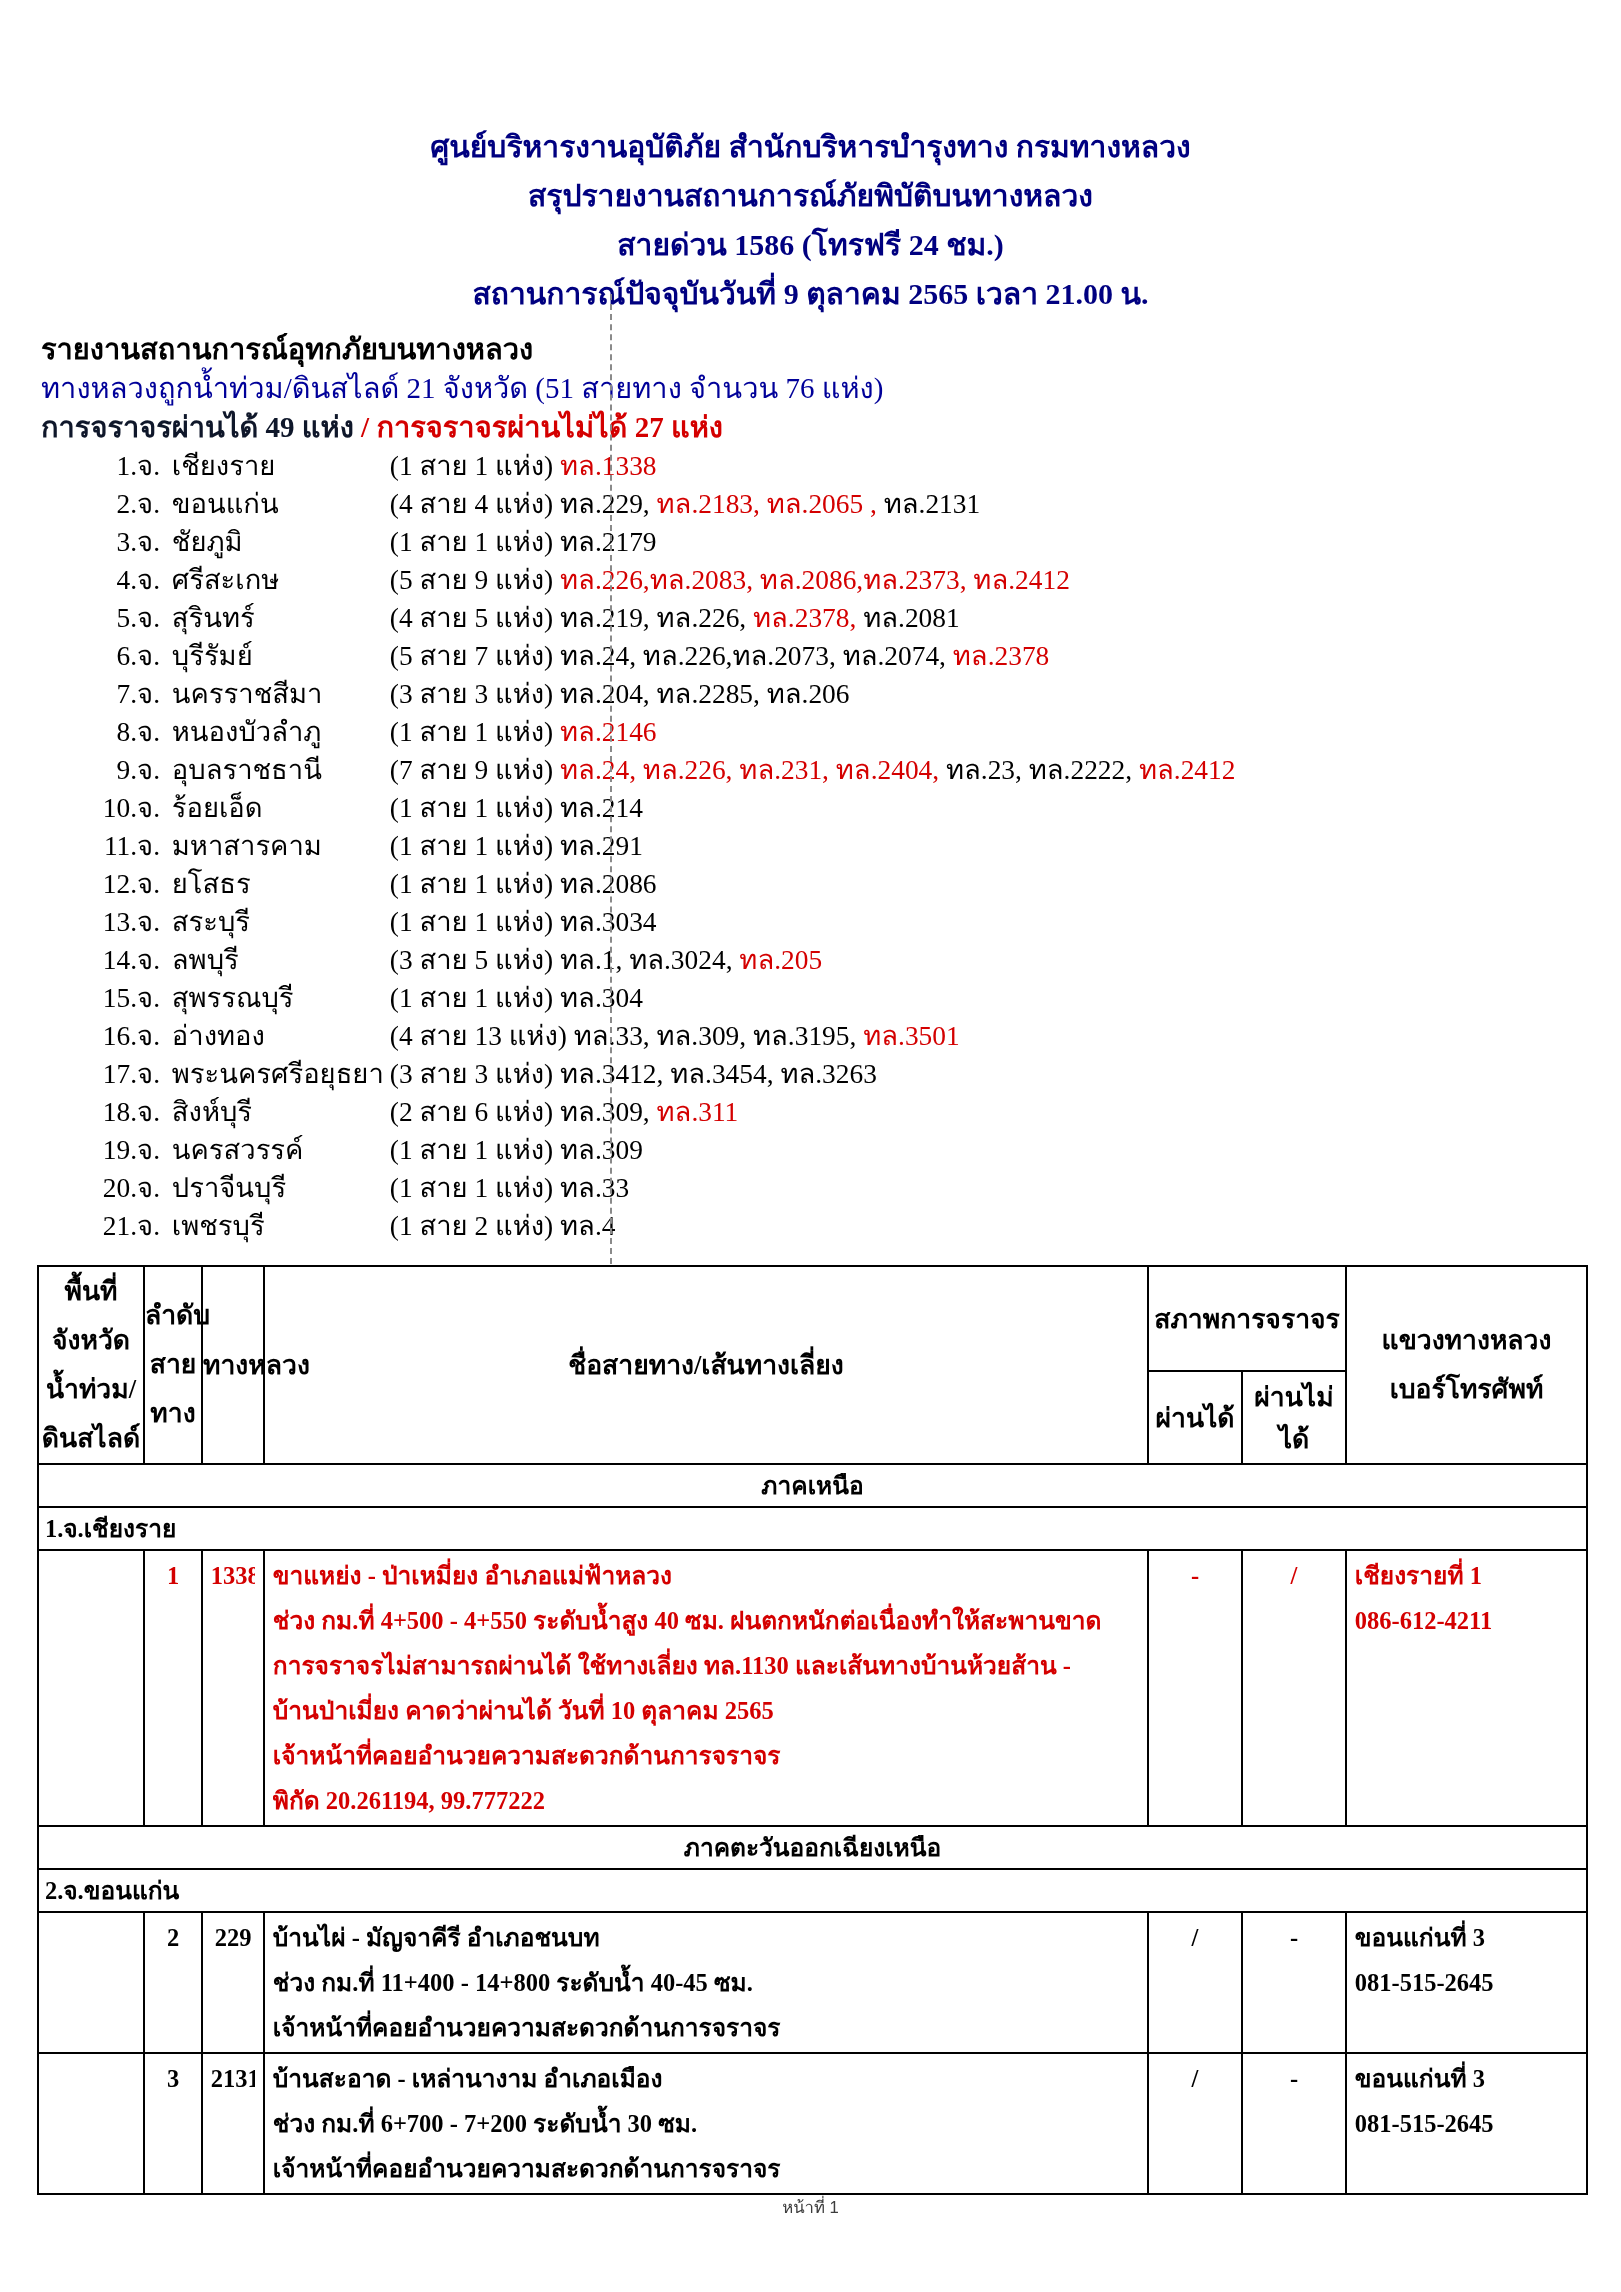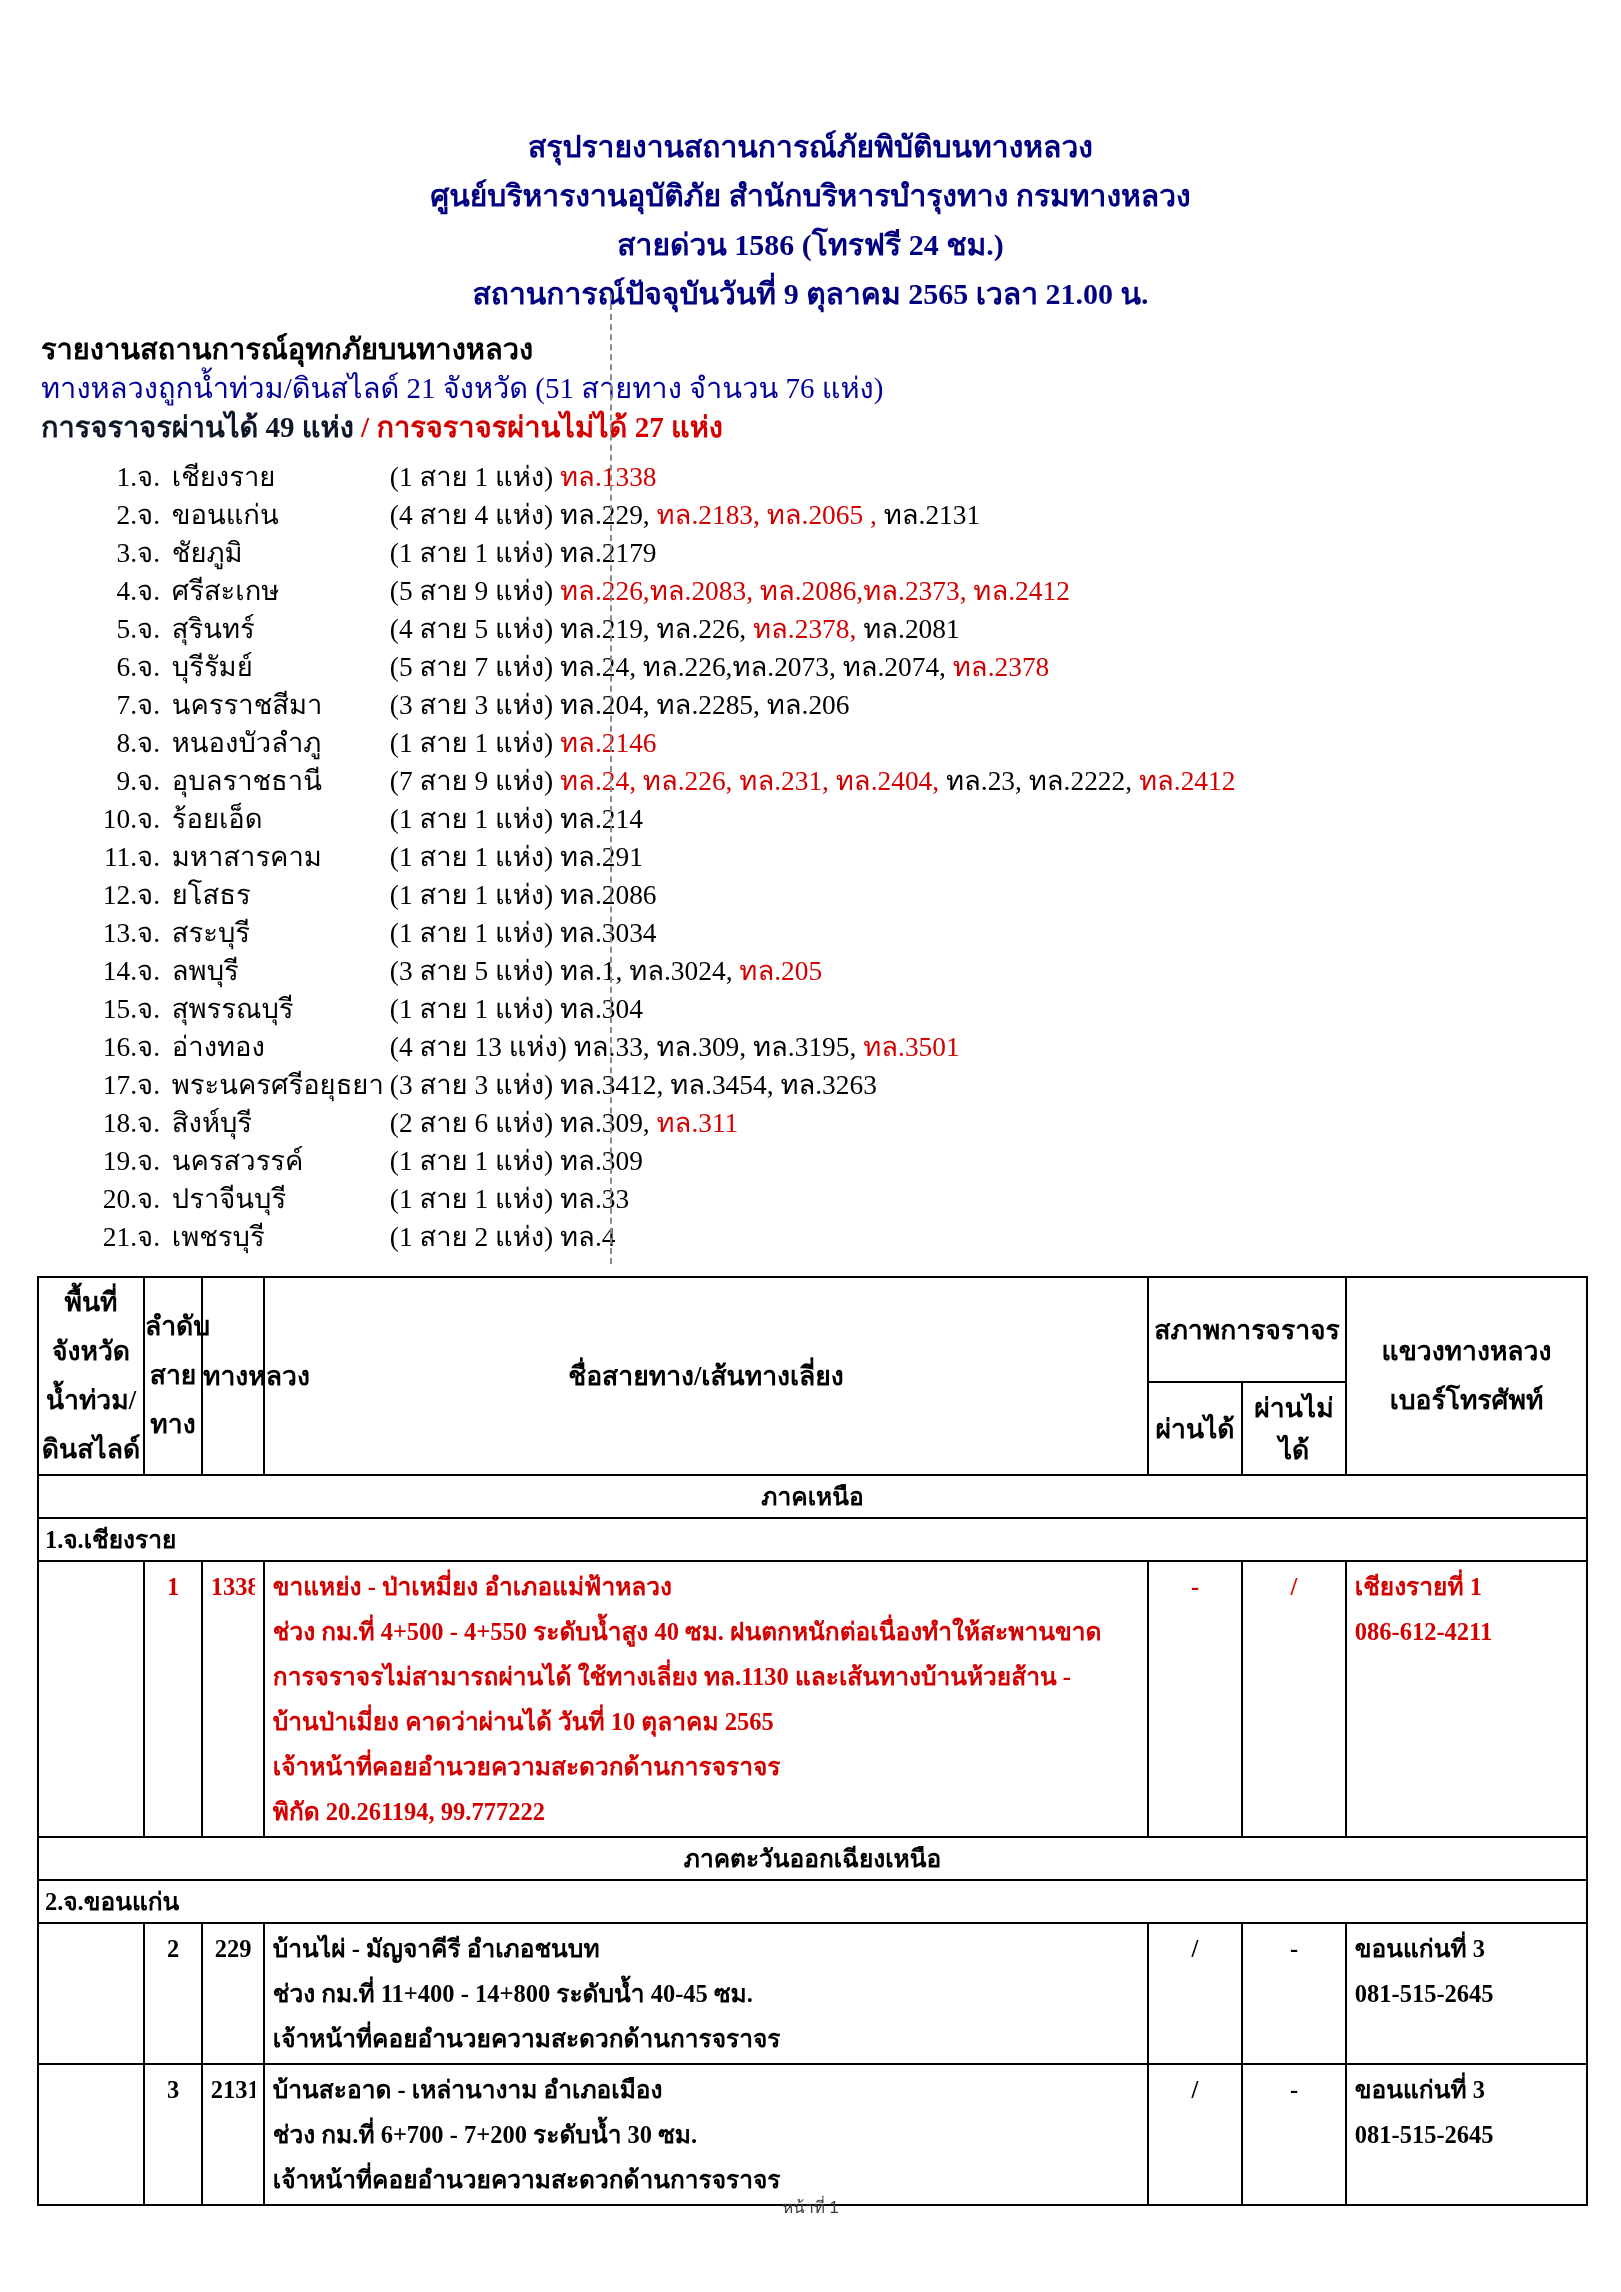--- a/index.html
+++ b/index.html
@@ -8,21 +8,21 @@
     font-family:"Liberation Serif","DejaVu Serif",serif;color:#000;
   }
   .titles{padding-top:122px;text-align:center;}
   .title-line{font-size:30px;line-height:49px;font-weight:bold;color:#000080;}
   .intro{margin:11.8px 0 0 41px;}
   .report-heading{font-size:29px;font-weight:bold;color:#000;line-height:39px;}
   .summary-line{font-size:29px;font-weight:normal;color:#000099;line-height:39px;}
   .traffic-line{font-size:29px;font-weight:bold;line-height:39px;}
   .blue-text{color:#0f172a;text-align:right;}
   .red{color:#d40000;}
-  .plist{margin:11px 0 0 76px;}
+  .plist{margin:0 0 0 76px;}
   .plist-row{display:flex;line-height:38px;font-size:27.4px;}
   .plist-num{width:84px;text-align:right;flex:none;}
   .plist-name{width:218px;padding-left:11.8px;flex:none;}
   .plist-detail{flex:1;}
   .pagebreak-dash{position:absolute;left:610px;top:294px;height:970px;width:0;
     border-left:2px dashed #8a8a8a;}
   table.flood{border-collapse:collapse;table-layout:fixed;width:1549px;margin:20px 0 0 37px;}
   table.flood th,table.flood td{border:2.9px solid #000;}
   thead th{font-size:26.5px;font-weight:bold;text-align:center;vertical-align:middle;padding:0;}
   thead tr.main-head{height:98px;}
@@ -34,22 +34,22 @@
   tr.data-row td .line{line-height:45px;white-space:nowrap;overflow:hidden;}
   tr.data-row td.cell-center{text-align:center;}
   tr.row-red td{color:#d40000;}
   .footer{position:absolute;left:0;right:0;top:2194px;text-align:center;
     font-family:"Liberation Sans","DejaVu Sans",sans-serif;font-size:16.7px;color:#3c3c3c;}
 </style>
 </head>
 <body>
 
 <div class="titles">
+  <div class="title-line">ศูนย์บริหารงานอุบัติภัย สำนักบริหารบำรุงทาง กรมทางหลวง</div>
   <div class="title-line">สรุปรายงานสถานการณ์ภัยพิบัติบนทางหลวง</div>
-  <div class="title-line">ศูนย์บริหารงานอุบัติภัย สำนักบริหารบำรุงทาง กรมทางหลวง</div>
   <div class="title-line">สายด่วน 1586 (โทรฟรี 24 ชม.)</div>
   <div class="title-line">สถานการณ์ปัจจุบันวันที่ 9 ตุลาคม 2565  เวลา 21.00 น.</div>
 </div>
 
 <div class="intro">
   <div class="report-heading">รายงานสถานการณ์อุทกภัยบนทางหลวง</div>
   <div class="summary-line">ทางหลวงถูกน้ำท่วม/ดินสไลด์ 21 จังหวัด (51 สายทาง จำนวน 76 แห่ง)</div>
   <div class="traffic-line"><span class="blue-text">การจราจรผ่านได้ 49 แห่ง </span><span class="red">/ การจราจรผ่านไม่ได้ 27 แห่ง</span></div>
 </div>
 

